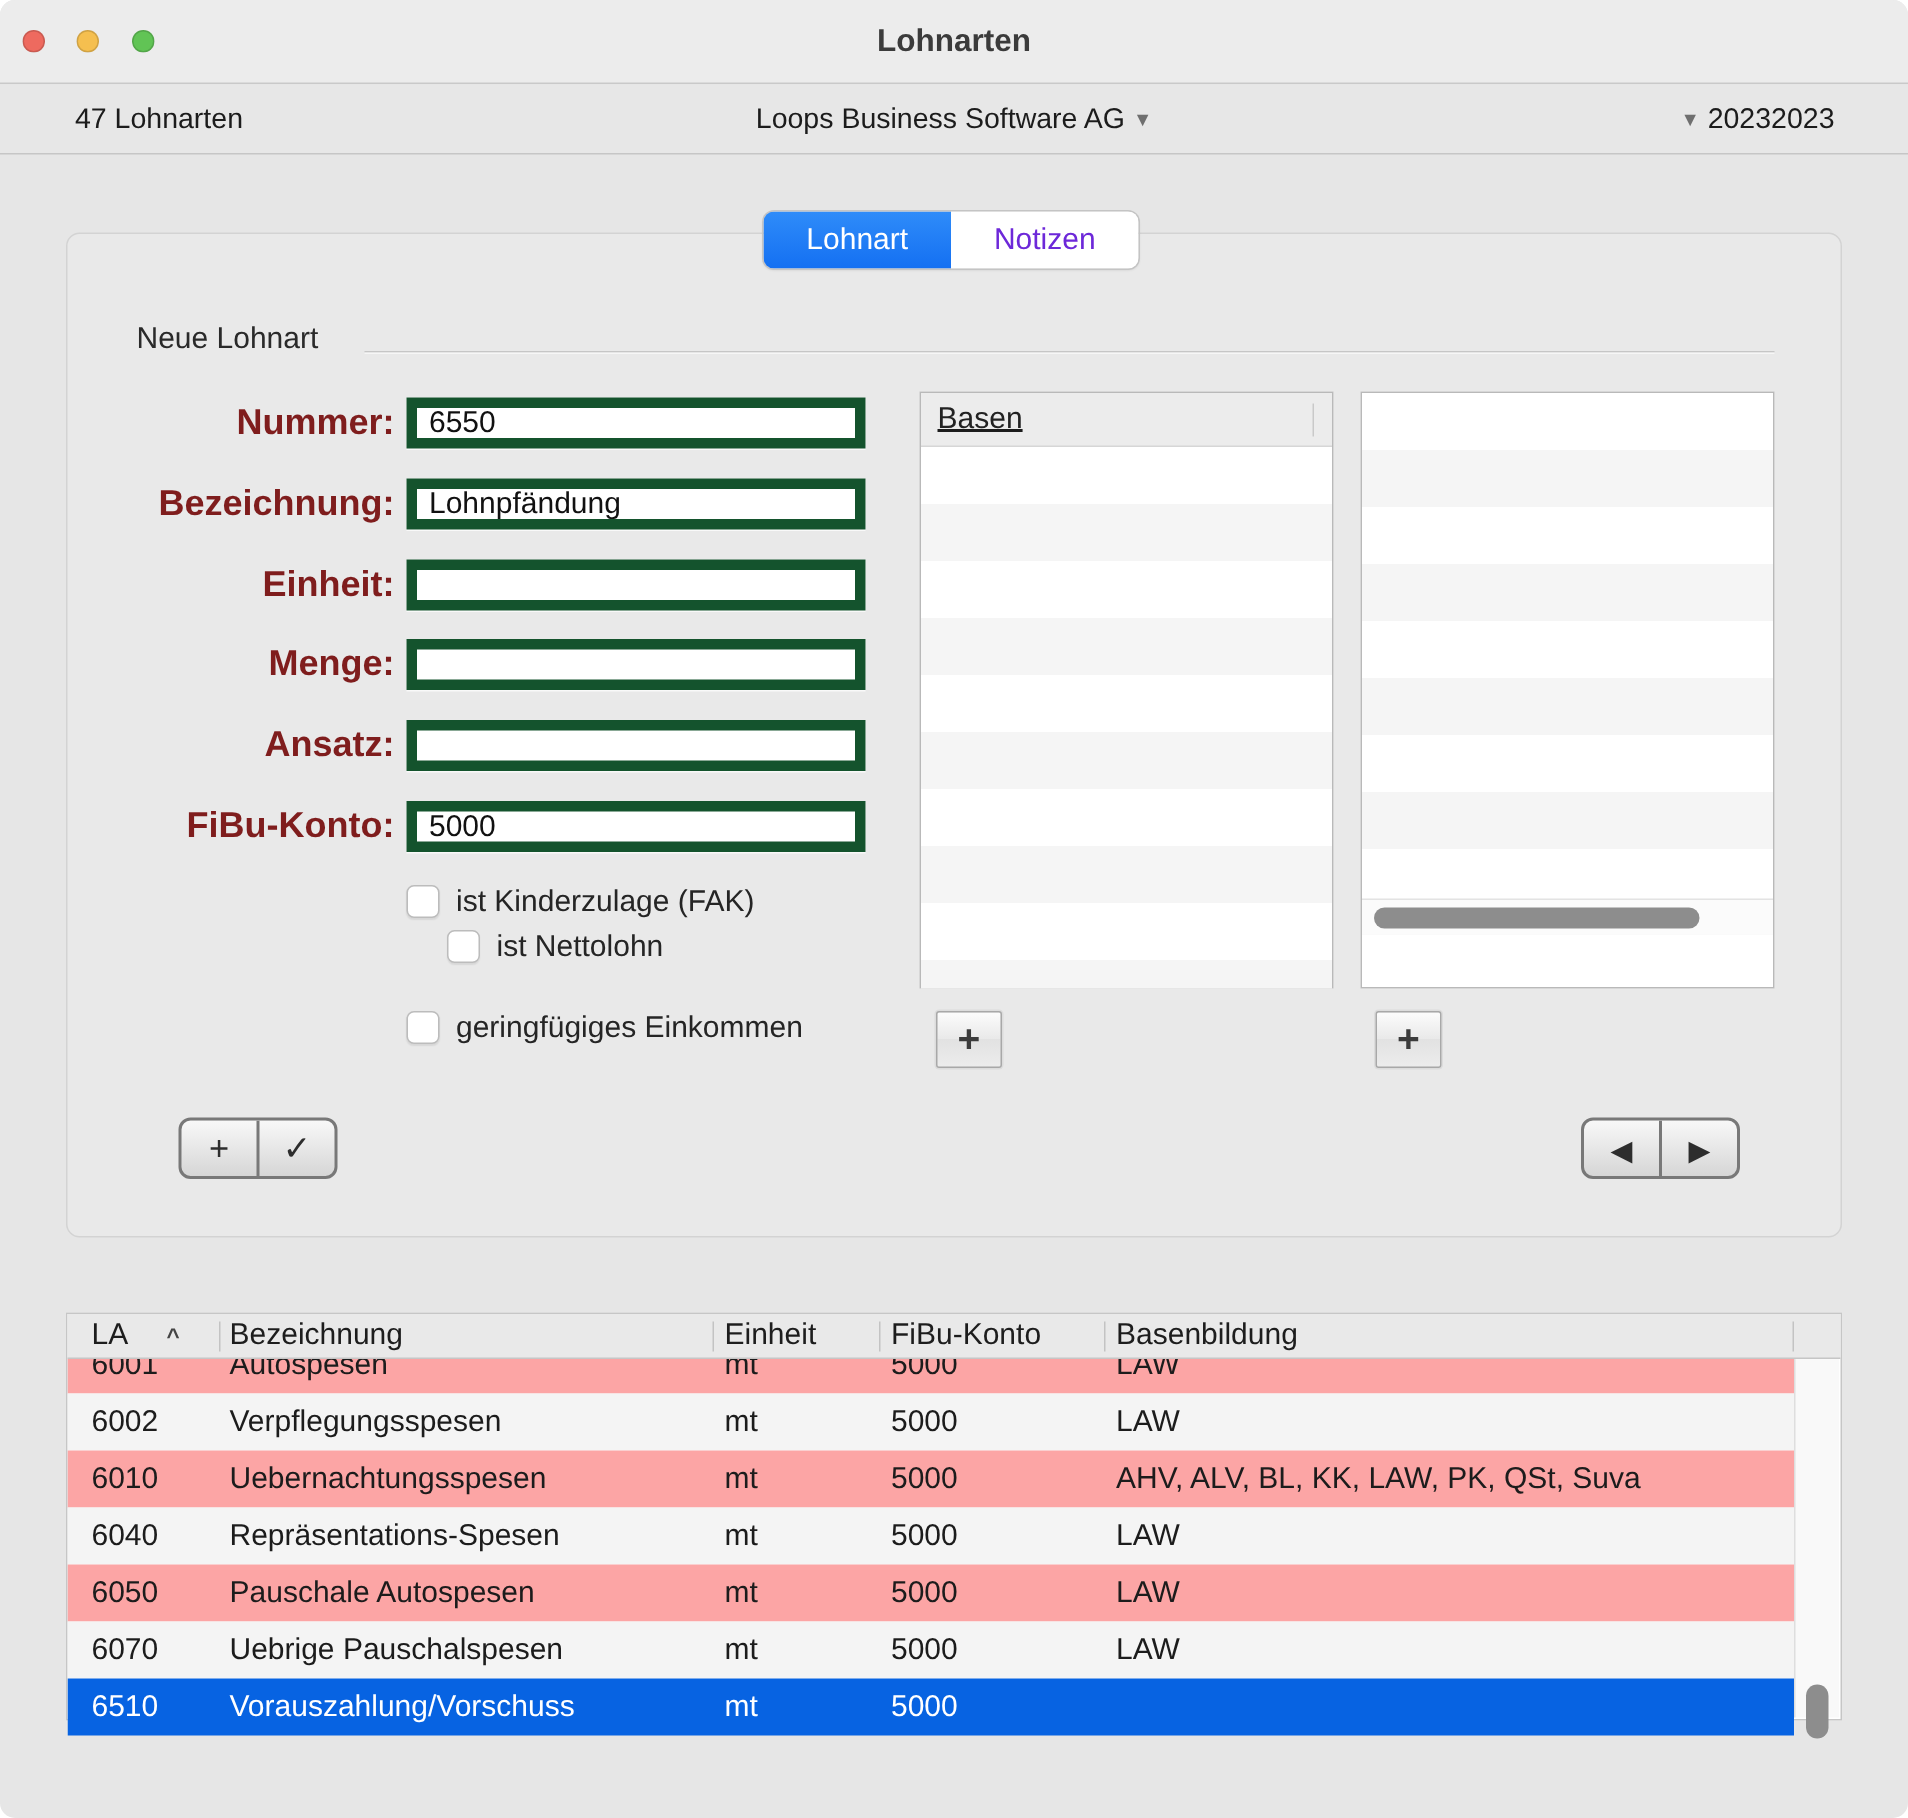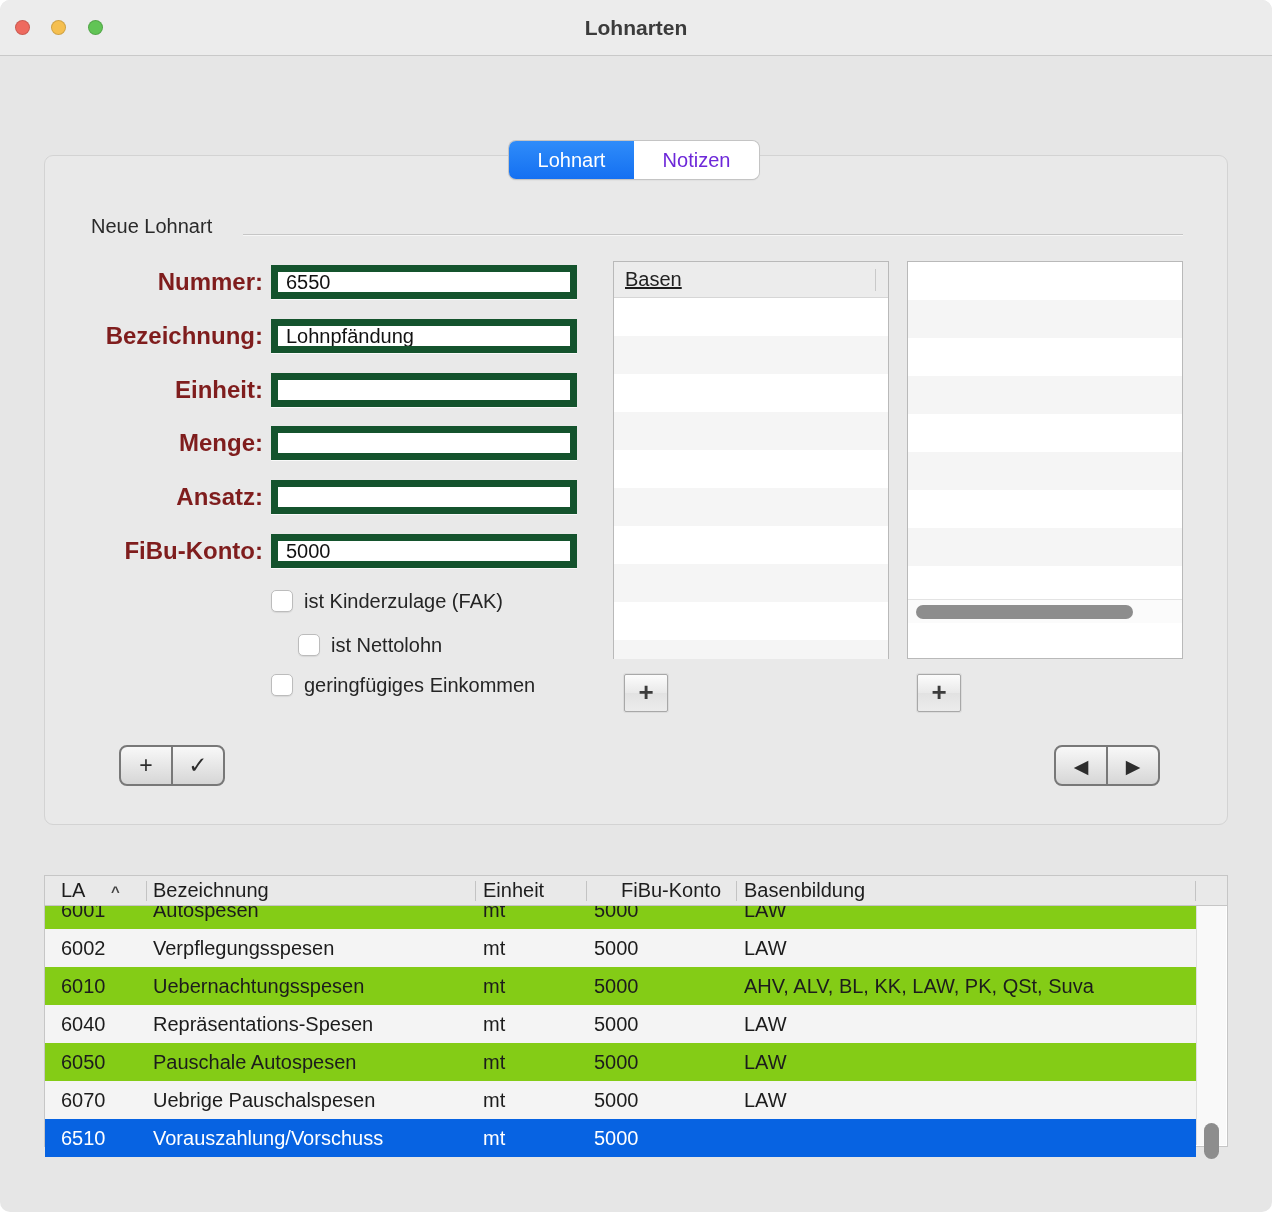--- a/index.html
+++ b/index.html
@@ -89,21 +89,21 @@
   
   .dtable { position:absolute; left:44px; top:875px; width:1184px; height:272px;
             background:#fff; border:1px solid #c6c6c6; font-size:20px; }
   .thead { position:relative; height:30px; background:#e9e9e9; border-bottom:1px solid #c6c6c6; }
   .hcell { position:absolute; top:0; height:30px; line-height:29px; color:#1d1d1d; }
   .hdivv { position:absolute; top:5px; width:1px; height:20px; background:#c3c3c3; }
   .sortcaret { position:absolute; left:66px; top:0; height:30px; line-height:31px;
                font-size:15px; font-weight:bold; color:#454545; }
   .tviewport { position:absolute; left:0; top:30px; width:1151px; height:255px; overflow:hidden; }
   .tinner { margin-top:-15px; }
-  .trow { position:relative; height:38px; background:#84cc16; }
+  .trow { position:relative; height:38px; background:#fca5a5; }
   .trow.alt { background:#f4f4f4; }
   .trow.selected { background:#0763e2; color:#fff; }
   .tcell { position:absolute; top:0; height:38px; line-height:38px; white-space:nowrap; }
   .c-la         { left:16px; }
   .c-bezeichnung{ left:108px; }
   .c-einheit    { left:438px; }
   .c-fibu       { left:549px; }
   .c-basen      { left:699px; }
   .vscroll { position:absolute; right:1px; top:30px; width:30px; bottom:1px; background:#f9f9f9;
              border-left:1px solid #dedede; }
@@ -115,20 +115,31 @@
 
 <div class="window">
 
   <div class="titlebar">
     <div class="traffic t-red"></div>
     <div class="traffic t-yellow"></div>
     <div class="traffic t-green"></div>
     <div class="win-title">Lohnarten</div>
   </div>
 
+  <div class="toolbar">
+    <div class="tb-left">47 Lohnarten</div>
+    <div class="tb-center">
+      <span>Loops Business Software AG</span>
+      <span class="dd-icon">▼</span>
+    </div>
+    <div class="tb-right">
+      <span class="dd-icon">▼</span>
+      <span>2023</span><span>2023</span>
+    </div>
+  </div>
 
   <div class="panel">
     <div class="group-label">Neue Lohnart</div>
     <div class="group-line"></div>
 
     <div class="frow" style="top:109px;">
       <div class="flabel">Nummer:</div>
       <input class="finput" value="6550" style="">
     </div>
     <div class="frow" style="top:163px;">
@@ -149,21 +160,21 @@
     </div>
     <div class="frow" style="top:378px;">
       <div class="flabel">FiBu-Konto:</div>
       <input class="finput" value="5000" style="">
     </div>
 
     <div class="cbrow" style="top:432px;">
       <div class="cbbox"></div>
       <div class="cblabel">ist Kinderzulage (FAK)</div>
     </div>
-    <div class="cbrow" style="top:476px;padding-left:27px;">
+    <div class="cbrow" style="top:462px;padding-left:27px;">
       <div class="cbbox"></div>
       <div class="cblabel">ist Nettolohn</div>
     </div>
     <div class="cbrow" style="top:516px;">
       <div class="cbbox"></div>
       <div class="cblabel">geringfügiges Einkommen</div>
     </div>
 
     <div class="listbox lb-basen">
       <div class="list-header">
@@ -202,21 +213,21 @@
 
   <div class="dtable">
     <div class="thead">
       <div class="hcell" style="left:16px;">LA</div>
       <div class="sortcaret">^</div>
       <div class="hdivv" style="left:101px;"></div>
       <div class="hcell" style="left:108px;">Bezeichnung</div>
       <div class="hdivv" style="left:430px;"></div>
       <div class="hcell" style="left:438px;">Einheit</div>
       <div class="hdivv" style="left:541px;"></div>
-      <div class="hcell" style="left:576px;">FiBu-Konto</div>
+      <div class="hcell" style="left:549px;">FiBu-Konto</div>
       <div class="hdivv" style="left:691px;"></div>
       <div class="hcell" style="left:699px;">Basenbildung</div>
       <div class="hdivv" style="left:1150px;"></div>
     </div>
     <div class="tviewport">
       <div class="tinner">
           <div class="trow">
             <div class="tcell c-la">6001</div>
             <div class="tcell c-bezeichnung">Autospesen</div>
             <div class="tcell c-einheit">mt</div>

